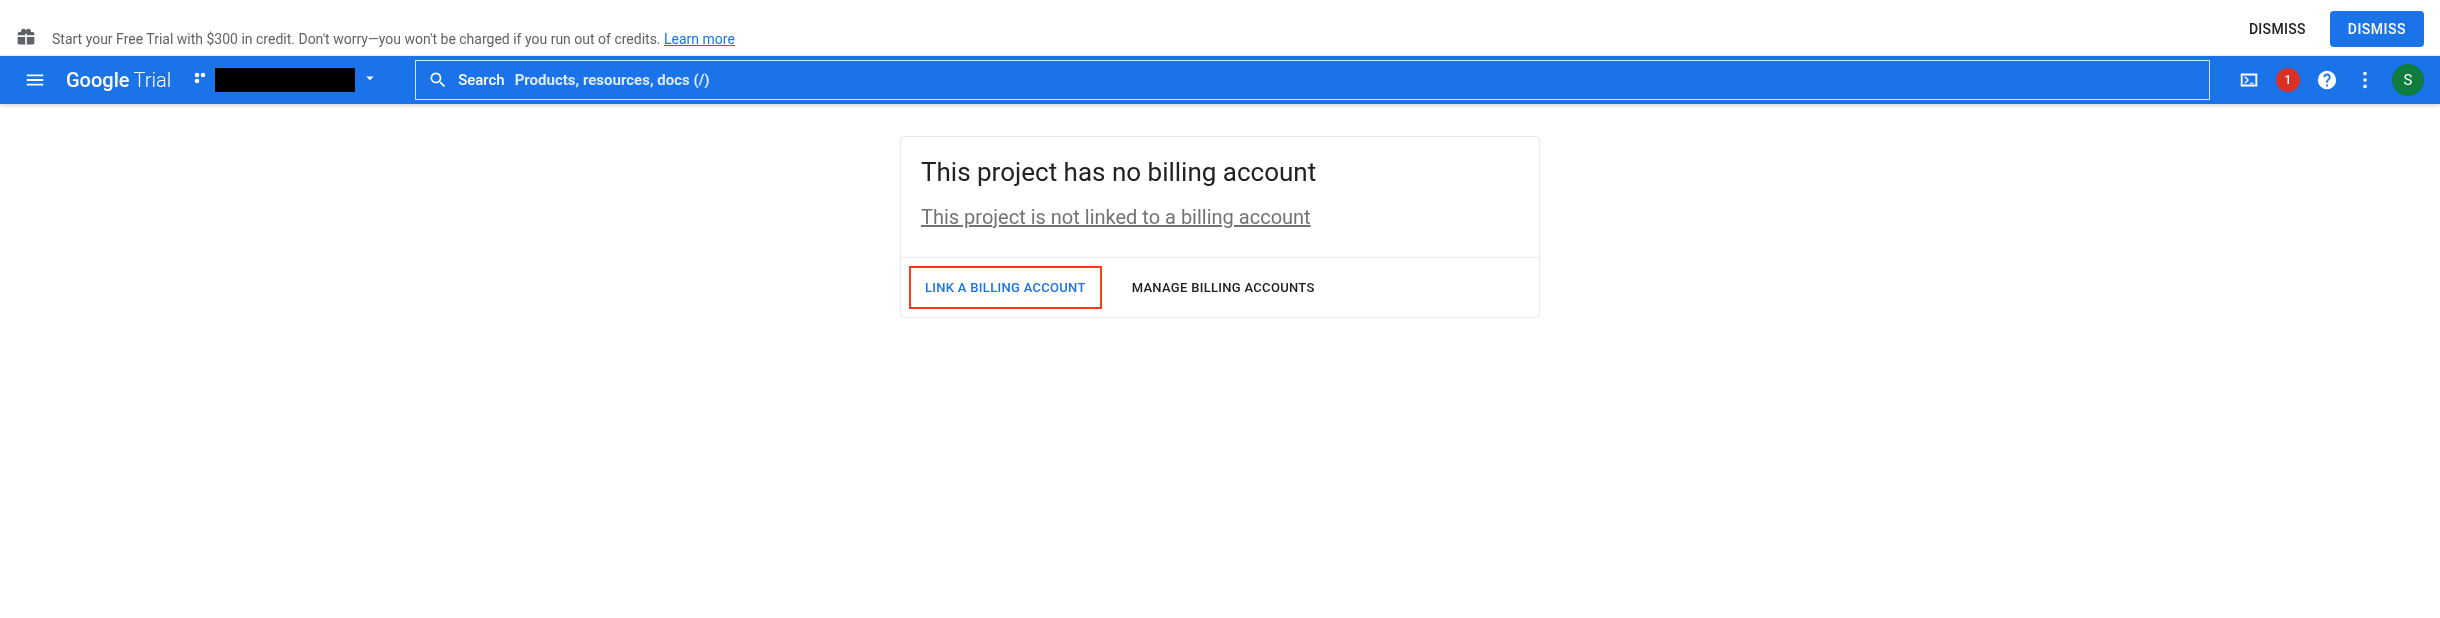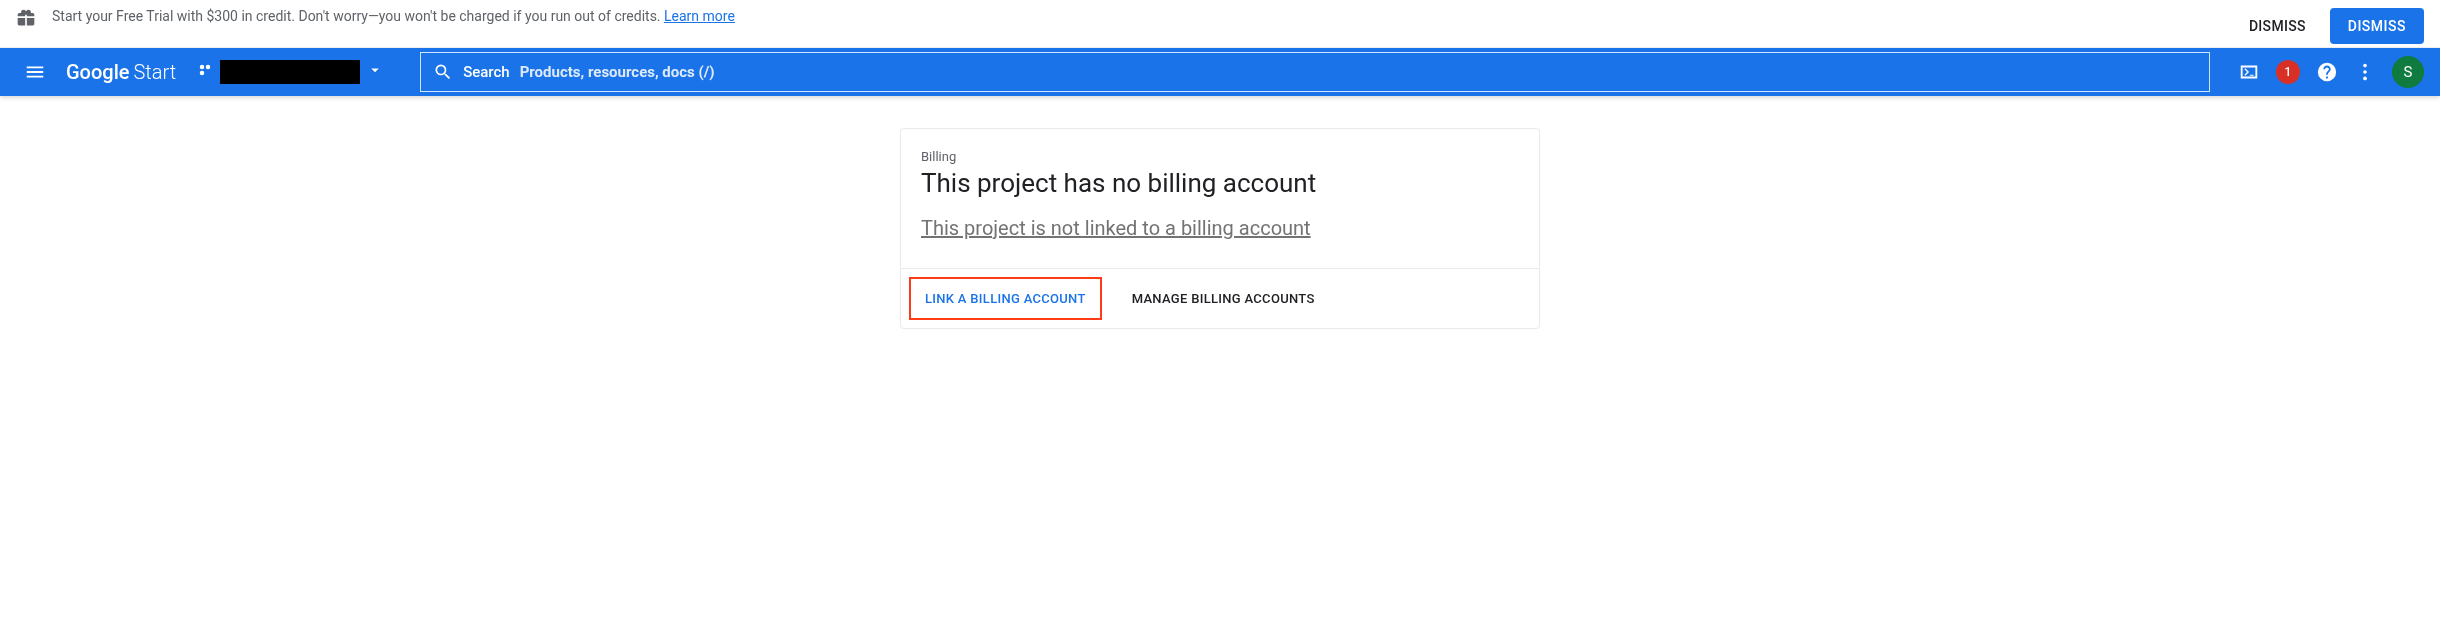--- a/index.html
+++ b/index.html
@@ -8,24 +8,25 @@
       box-sizing: border-box;
       font-family: "Google Sans", Roboto, Arial, sans-serif;
     }
     body {
       background: #fff;
       color: #202124;
     }
     
     .banner {
       display: flex;
-      align-items: flex-start;
+      align-items: flex-end;
       padding: 8px 16px;
       height: 48px;
       border-bottom: 1px solid #f1f1f1;
+      margin-top: 8px;
     }
     .gift-icon {
       width: 20px;
       height: 20px;
       margin-right: 16px;
       color: #5f6368;
       flex-shrink: 0;
     }
     .banner-text {
       color: #5f6368;
@@ -244,21 +245,21 @@
 </div>
 
 <div class="header">
   <span class="menu-icon">
     <svg viewBox="0 0 24 24" width="22" height="22">
         <path d="M3 6h18v2H3V6zm0 5h18v2H3v-2zm0 5h18v2H3v-2z"></path>
       </svg>
   </span>
   <div class="logo-text">
     <span class="logo-bold">Google</span>
-    <span class="logo-light">Start</span>
+    <span class="logo-light">Trial</span>
   </div>
   <div class="project-selector">
     <span class="project-icon">
       <svg viewBox="0 0 24 24" width="18" height="18">
           <circle cx="8" cy="8" r="3"></circle>
           <circle cx="16" cy="8" r="3"></circle>
           <circle cx="8" cy="16" r="3"></circle>
         </svg>
     </span>
     <span class="project-name"></span>
@@ -296,21 +297,20 @@
           <circle cx="12" cy="19" r="2"></circle>
         </svg>
     </span>
     <span class="avatar">S</span>
   </div>
 </div>
 
 <div class="content">
   <div class="card">
     <div class="card-body">
-      <div class="breadcrumb">Billing</div>
       <div class="card-title">This project has no billing account</div>
       <div class="card-desc">This project is not linked to a billing account</div>
     </div>
     <div class="card-actions">
       <button class="link-btn">LINK A BILLING ACCOUNT</button>
       <button class="manage-btn">MANAGE BILLING ACCOUNTS</button>
     </div>
   </div>
 </div>
 

